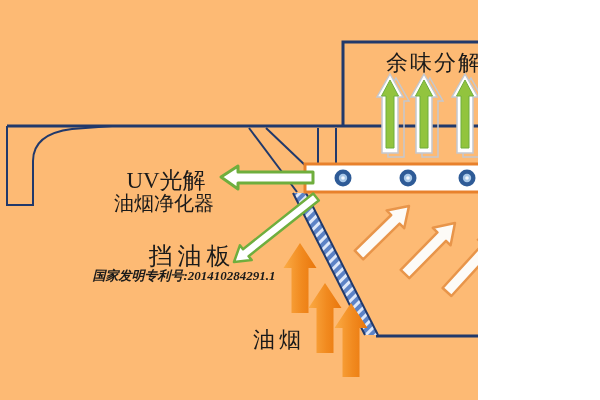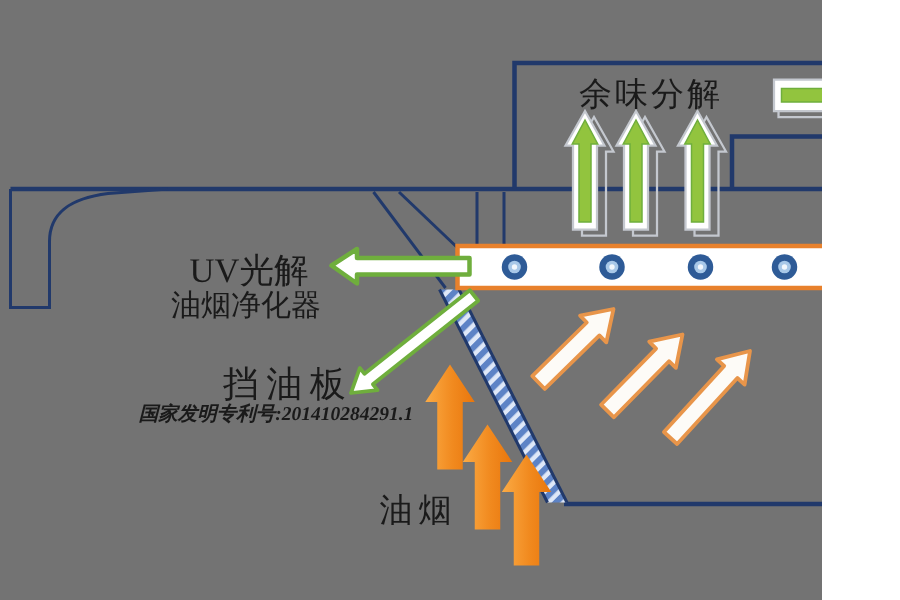--- a/index.html
+++ b/index.html
@@ -1,19 +1,19 @@
 <!DOCTYPE html>
 <html><head>
 <meta charset="utf-8">
 <style>
   html,body{margin:0;padding:0;background:#ffffff;}
   .stage{
     position:relative;
-    width:548px;height:400px;
-    background:#737373;
+    width:478px;height:400px;
+    background:#fdba74;
     overflow:hidden;
     font-family:"Liberation Serif","DejaVu Serif",serif;
   }
   svg{display:block;}
   .lbl{
     fill:#1a1a1a;
     font-family:"Liberation Serif","DejaVu Serif",serif;
     text-anchor:middle;
   }
   .lbl-odor{font-size:22px;letter-spacing:2px;}

